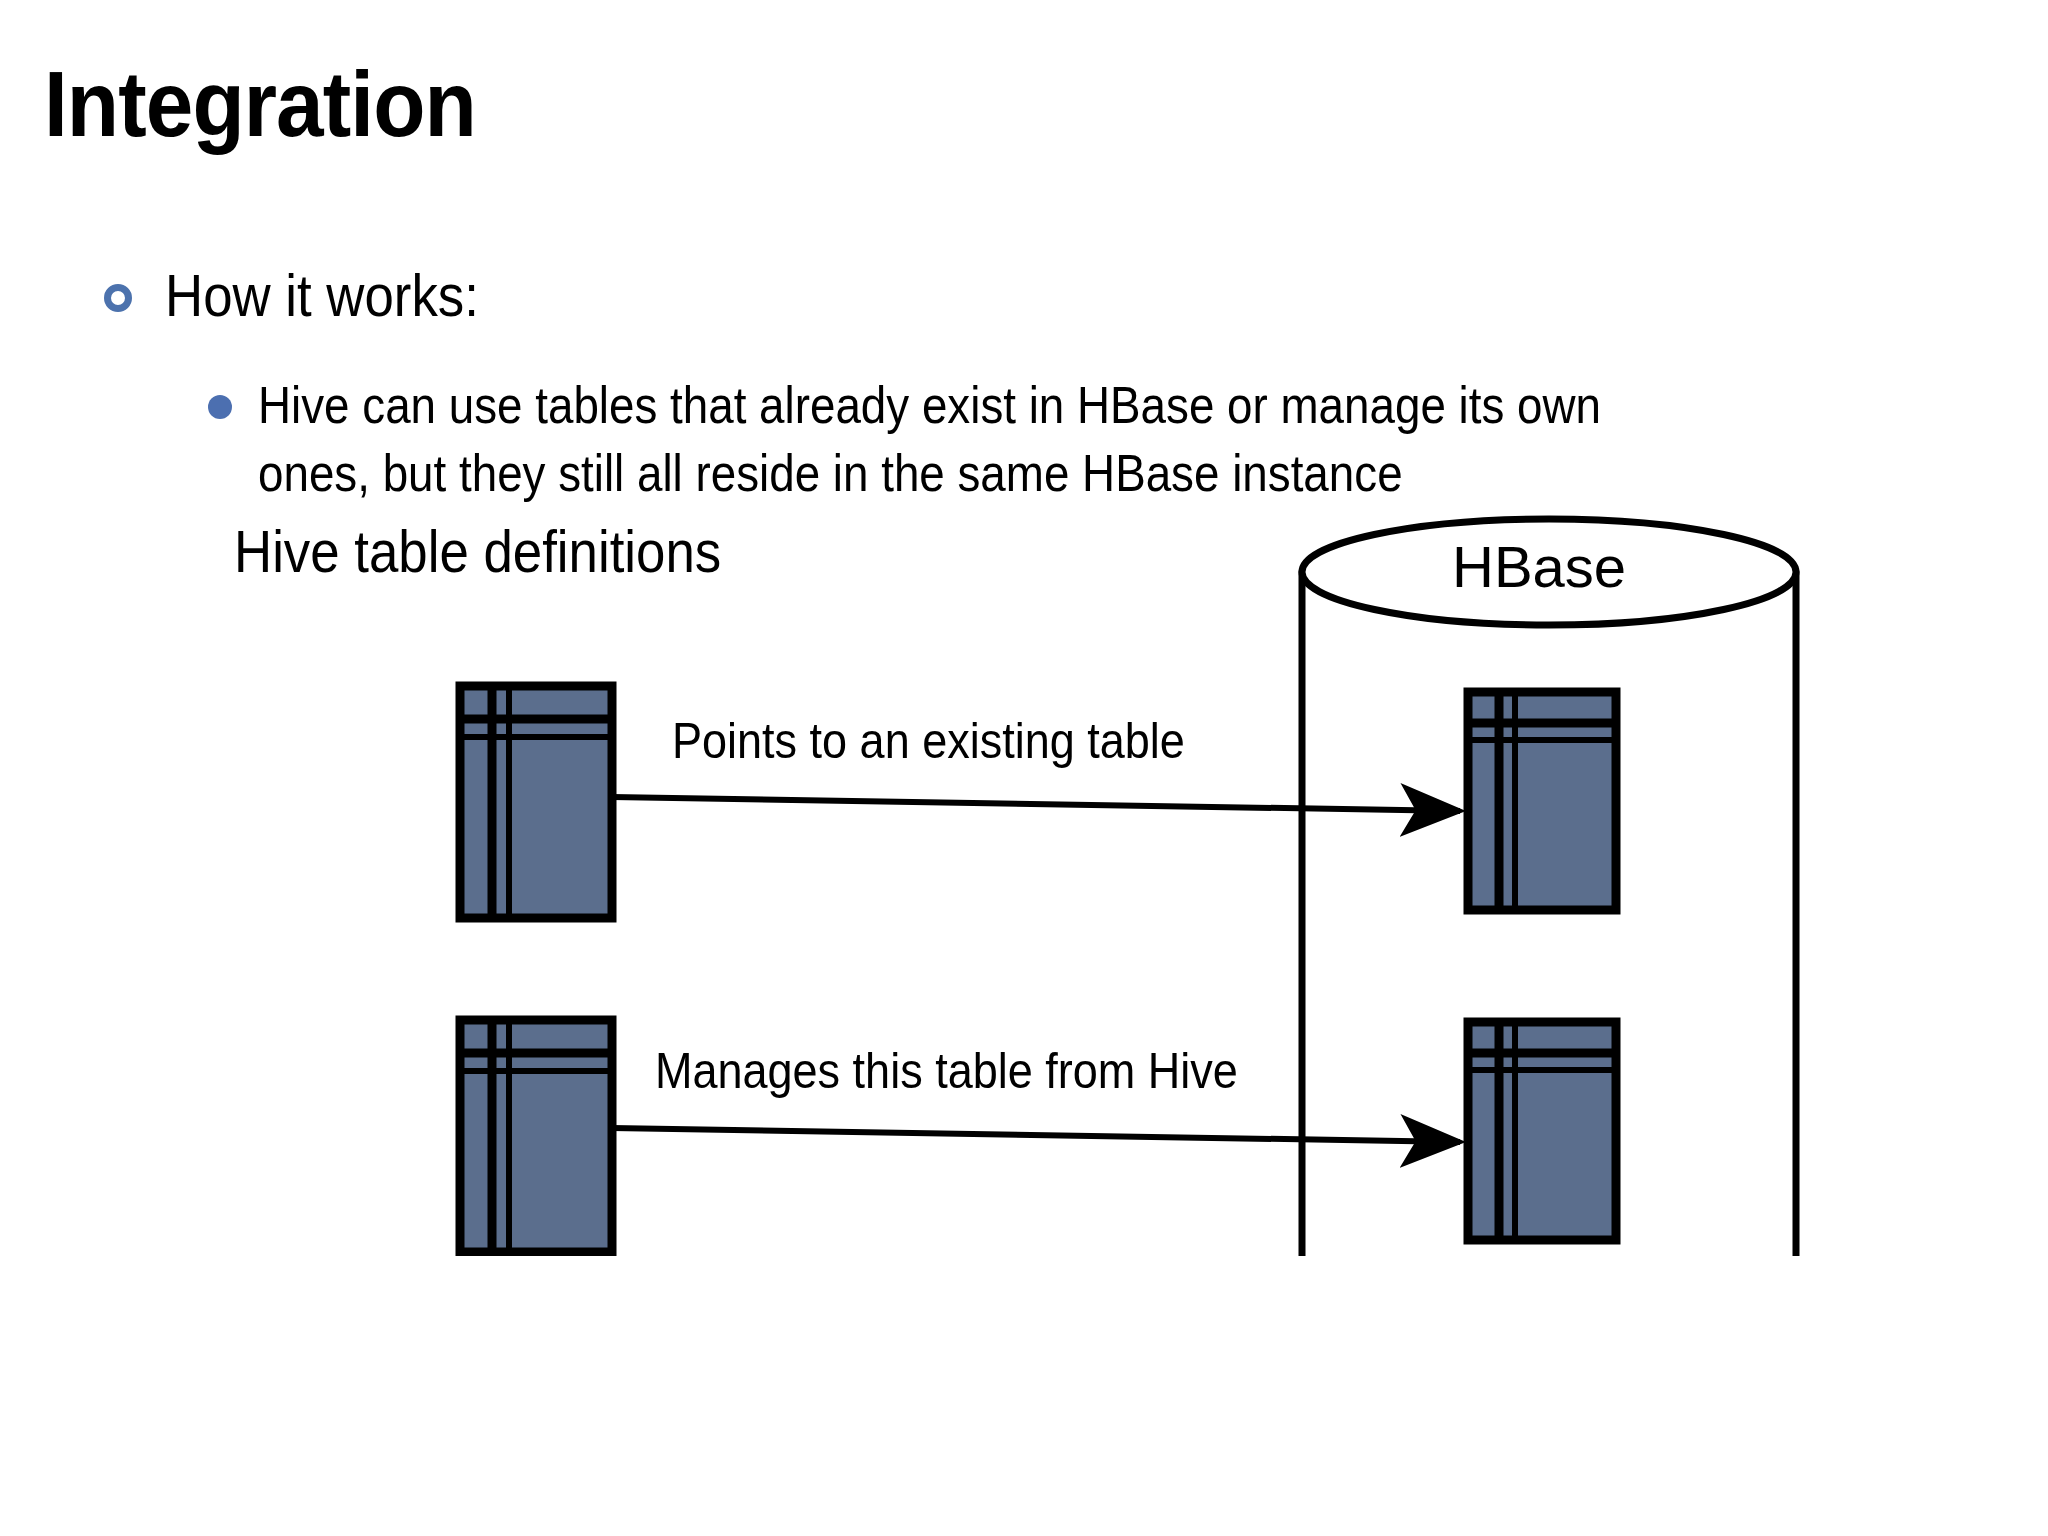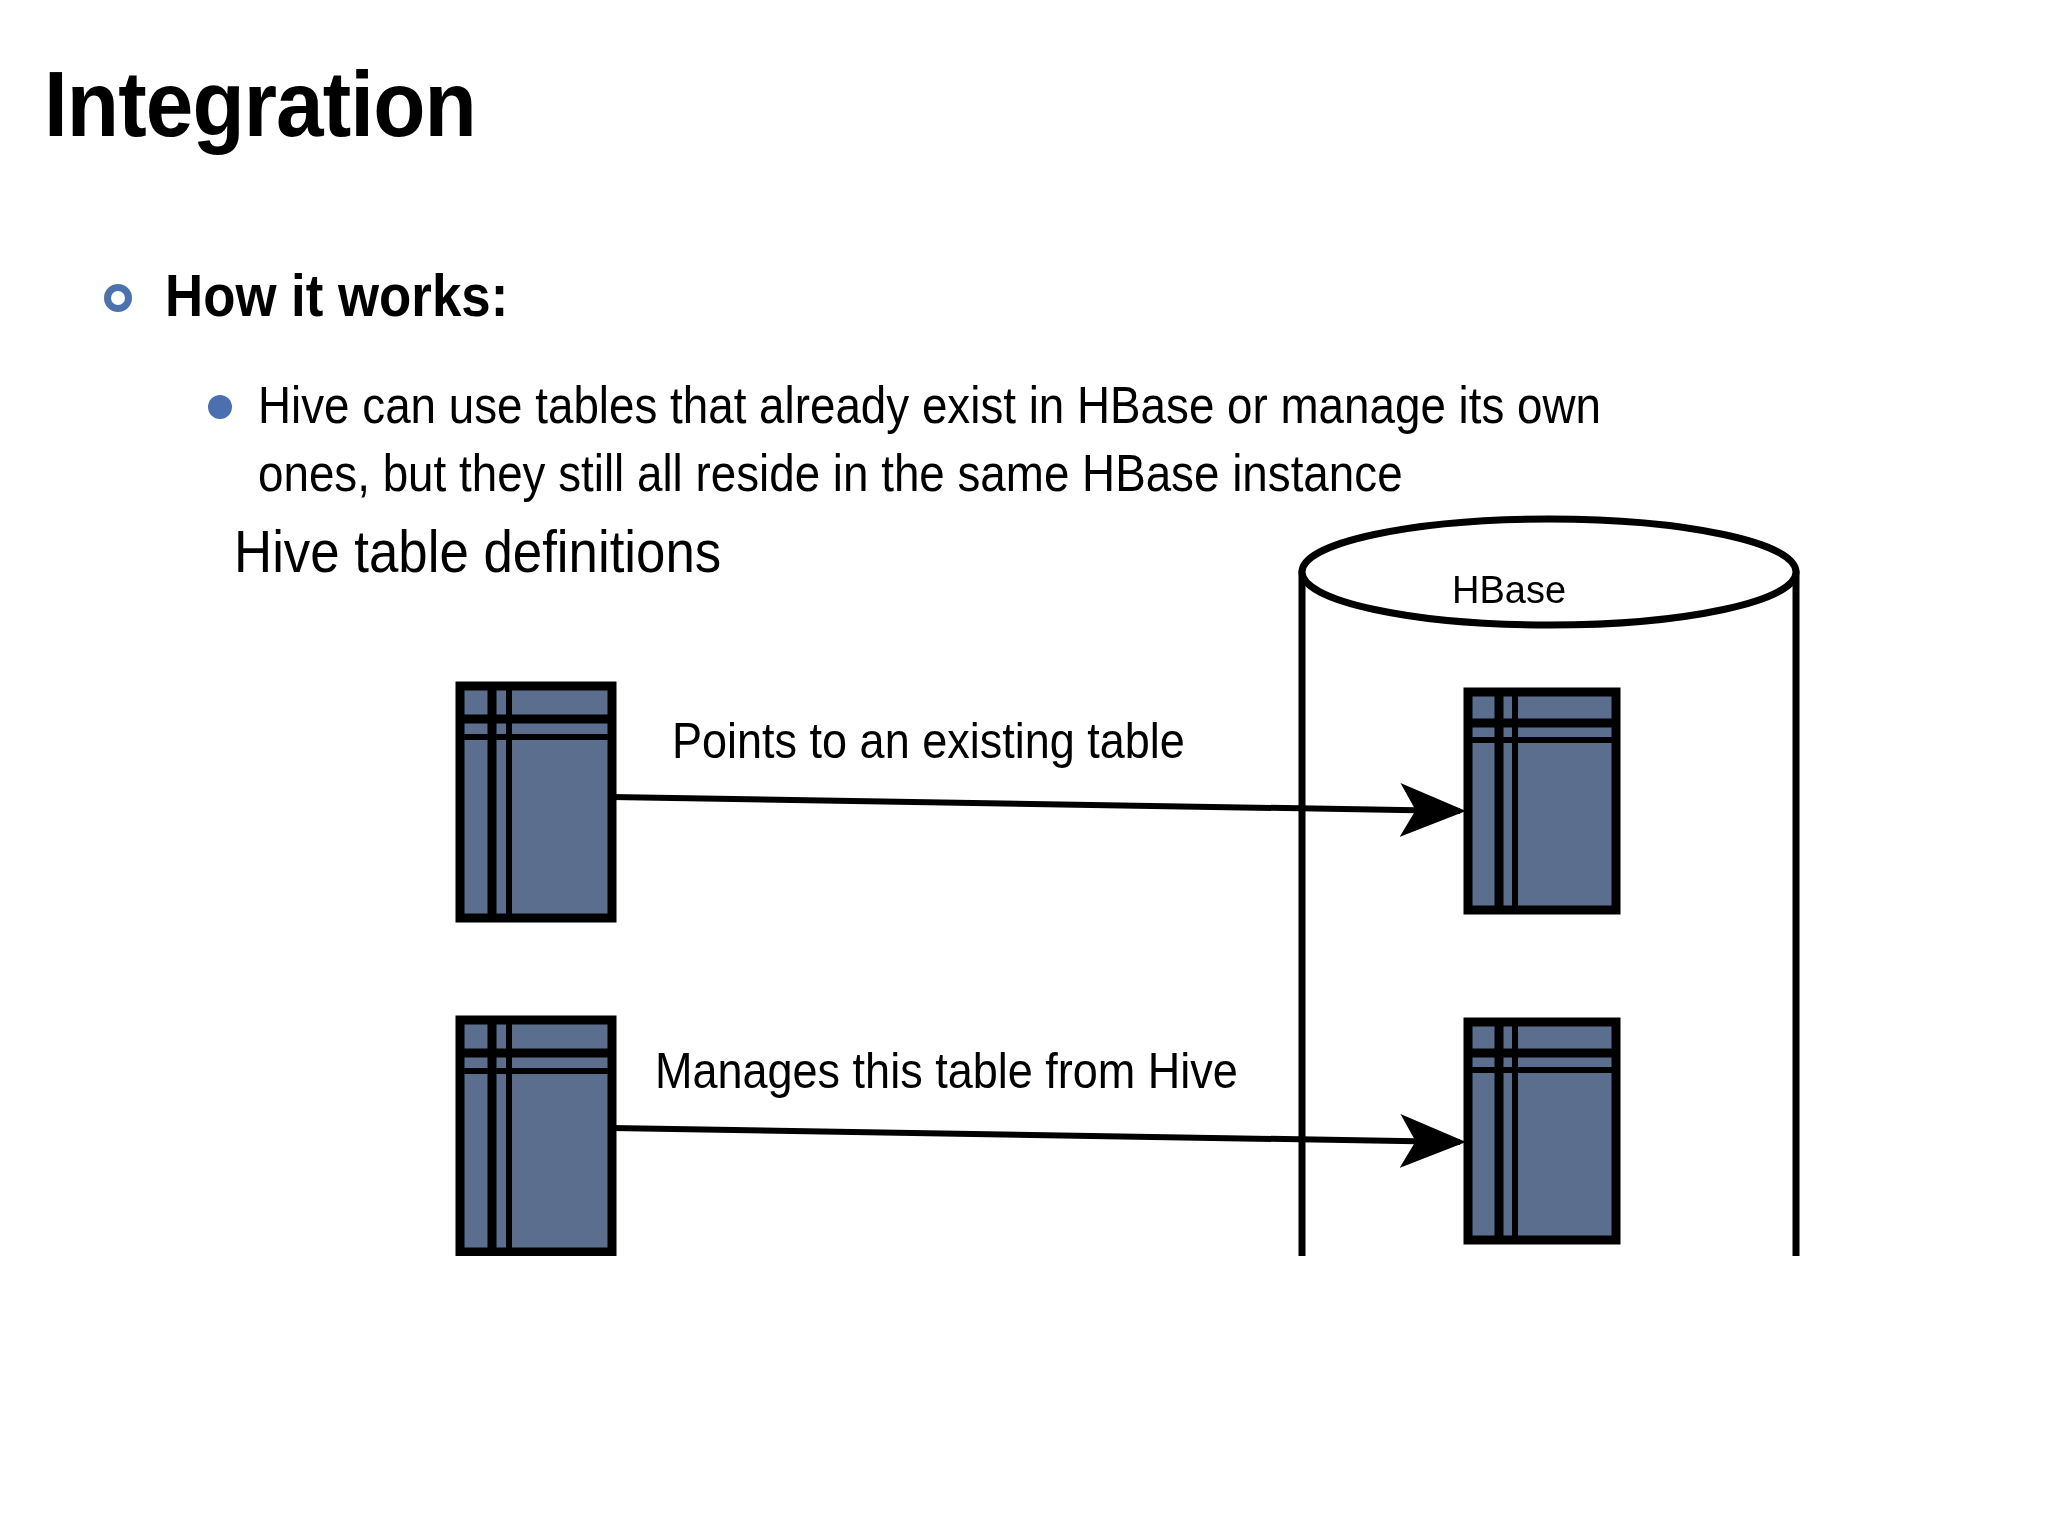--- a/index.html
+++ b/index.html
@@ -37,21 +37,20 @@
   
   .bullet-row {
     position: absolute;
     display: flex;
     align-items: flex-start;
   }
 
   #bullet-l1 {
     left: 104px;
     top: 262px;
-    font-weight: bold;
   }
   .ring-marker {
     width: 28px;
     height: 28px;
     border: 7px solid #4c72ad;
     border-radius: 50%;
     box-sizing: border-box;
     flex: 0 0 auto;
     margin-top: 22px;
     margin-right: 33px;
@@ -108,22 +107,21 @@
   }
   #lbl-hive-defs {
     left: 234px;
     top: 517px;
     font-size: 60px;
     transform: scaleX(0.88);
   }
   #lbl-hbase {
     left: 1452px;
     top: 533px;
-    font-size: 38px;
-    margin-top: 36px;
+    font-size: 58px;
   }
   #lbl-arrow-1 {
     left: 672px;
     top: 712px;
     font-size: 50px;
     transform: scaleX(0.90);
   }
   #lbl-arrow-2 {
     left: 655px;
     top: 1042px;

